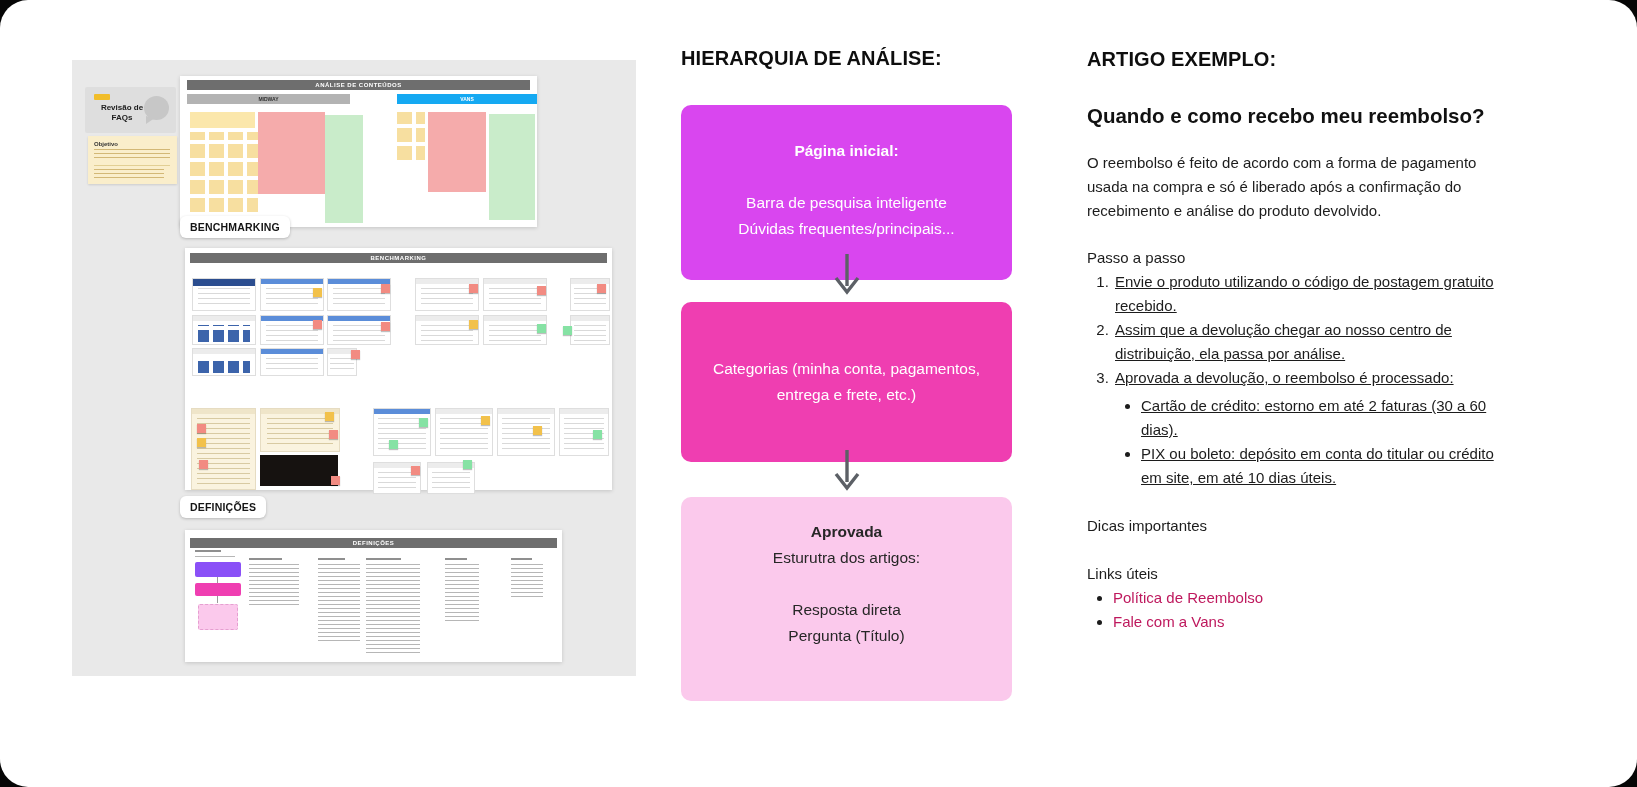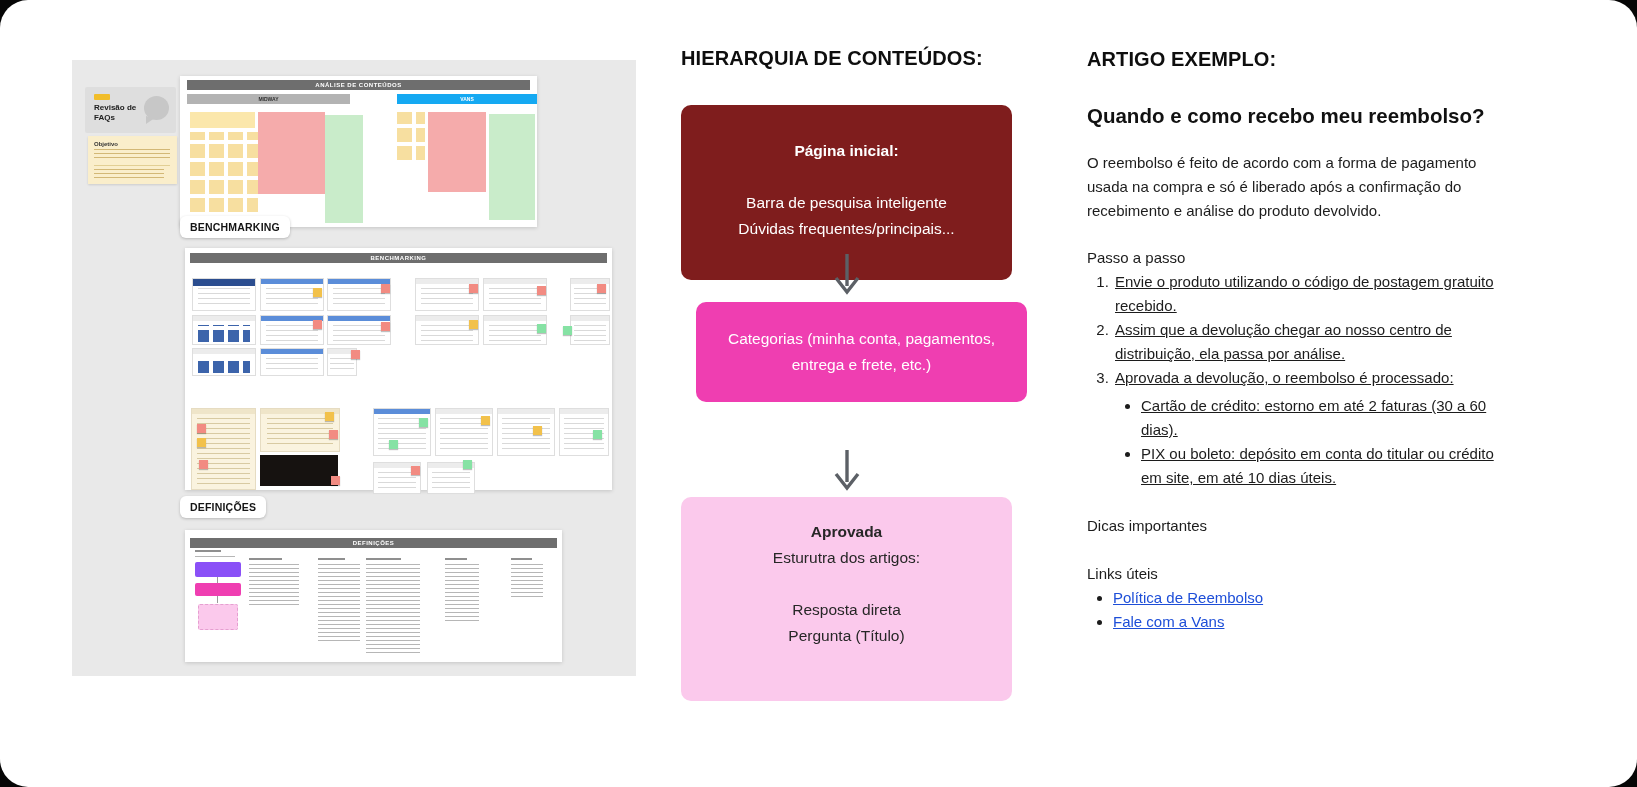--- a/index.html
+++ b/index.html
@@ -10,21 +10,21 @@
     -webkit-font-smoothing:antialiased;
   }
   .page{position:absolute;inset:0;background:#ffffff;border-radius:28px;overflow:hidden;}
 
   
   .mural-panel{position:absolute;left:72px;top:60px;width:564px;height:616px;background:#e9e9e9;}
   .mural-panel *{position:absolute;box-sizing:border-box;}
 
   .faq-card{left:13px;top:27px;width:91px;height:46px;background:#dedede;border-radius:2px;}
   .faq-tag{left:9px;top:7px;width:16px;height:6px;background:#f1bd2a;border-radius:1px;}
-  .faq-title{left:9px;top:16px;width:56px;font-size:8px;font-weight:bold;color:#202020;line-height:10px;}
+  .faq-title{left:9px;top:16px;width:56px;font-size:8px;font-weight:bold;color:#202020;line-height:10px;text-align:center;}
   .bubble{right:7px;top:9px;width:25px;height:24px;background:#c7c7c7;border-radius:50%;}
   .bubble::after{content:"";position:absolute;left:2px;bottom:-4px;width:8px;height:8px;background:#c7c7c7;
     clip-path:polygon(0 100%,0 0,100% 30%);}
 
   .obj-note{left:16px;top:76px;width:89px;height:48px;background:#faeecb;box-shadow:0 1px 2px rgba(0,0,0,.12);}
   .obj-title{left:6px;top:5px;font-size:6px;font-weight:bold;color:#333;}
   .obj-lines{left:6px;top:13px;width:76px;height:12px;
     background-image:repeating-linear-gradient(#d3b876 0 1px, transparent 1px 4px);}
   .obj-div{left:6px;top:29px;width:76px;height:1px;background:#e2cf94;}
   .obj-lines2{left:6px;top:33px;width:70px;height:11px;
@@ -69,37 +69,37 @@
   .mf-purple{background:#8a50f7;border-radius:2px;}
   .mf-magenta{background:#ef3eb1;border-radius:2px;}
   .mf-pink{background:#fbc9ec;border:1px dashed #e59fd0;border-radius:2px;}
   .mf-conn{background:#9a9a9a;}
 
   
   .flow-title{position:absolute;left:681px;top:47px;font-size:20px;font-weight:800;color:#0e0e0e;letter-spacing:.1px;}
   .fbox{position:absolute;left:681px;width:331px;border-radius:10px;text-align:center;
     font-size:15.5px;line-height:26px;color:#fff;}
   .fbox .b{font-weight:bold;}
-  .box1{top:105px;height:142px;background:#7f1d1d;padding-top:33px;}
-  .box2{top:302px;height:100px;background:#ef3eb1;display:flex;flex-direction:column;justify-content:center;margin-left:15px;}
+  .box1{top:105px;height:142px;background:#d946ef;padding-top:33px;}
+  .box2{top:302px;height:160px;background:#ef3eb1;display:flex;flex-direction:column;justify-content:center;}
   .box3{top:497px;height:182px;background:#fbc9ec;color:#272727;padding-top:22px;}
   .spacer{height:26px;}
   .arrow{position:absolute;left:832px;width:30px;height:44px;}
 
   
   .article{position:absolute;left:1087px;top:47px;width:420px;color:#1c1c1c;font-size:15px;line-height:24px;}
   .art-sec-title{font-size:20px;font-weight:800;color:#0e0e0e;margin:0 0 0 0;letter-spacing:.1px;}
   .art-title{font-size:20.5px;font-weight:800;color:#111;margin:33px 0 0 0;}
   .art-intro{margin:23px 0 0 0;}
   .blk-heading{margin:24px 0 0 0;}
   ol.steps{margin:0;padding-left:26px;text-decoration:underline;}
   ol.steps>li{padding-left:2px;}
   ul.subs{margin:4px;padding-left:22px;list-style:disc;}
   ul.dots{margin:0;padding-left:26px;list-style:disc;}
-  .lnk{text-decoration:underline;color:#1d4ed8;cursor:pointer;}
+  .lnk{color:#be185d;cursor:pointer;}
 </style>
 </head>
 <body>
 
 <div class="page">
 
   <div class="mural-panel">
 
     <div class="faq-card">
       <div class="faq-tag"></div>
@@ -198,21 +198,21 @@
       <div class="mf-conn" style="left:32px;top:66px;width:1px;height:7px;"></div>
       <div class="mf-pink" style="left:13px;top:74px;width:40px;height:26px;"></div>
       <div class="tl" style="left:64px;top:34px;width:50px;height:44px;"></div>
       <div class="tl" style="left:133px;top:34px;width:42px;height:80px;"></div>
       <div class="tl" style="left:181px;top:34px;width:54px;height:90px;"></div>
       <div class="tl" style="left:260px;top:34px;width:34px;height:58px;"></div>
       <div class="tl" style="left:326px;top:34px;width:32px;height:34px;"></div>
     </div>
   </div>
 
-  <div class="flow-title">HIERARQUIA DE CONTEÚDOS:</div>
+  <div class="flow-title">HIERARQUIA DE ANÁLISE:</div>
 
   <div class="fbox box1">
     <div class="b">Página inicial:</div>
     <div class="spacer"></div>
     <div>Barra de pesquisa inteligente</div>
     <div>Dúvidas frequentes/principais...</div>
   </div>
 
   <svg class="arrow" style="top:252px;" viewBox="0 0 30 44">
     <line x1="15" y1="2" x2="15" y2="34" stroke="#5c6066" stroke-width="3.4"></line>

